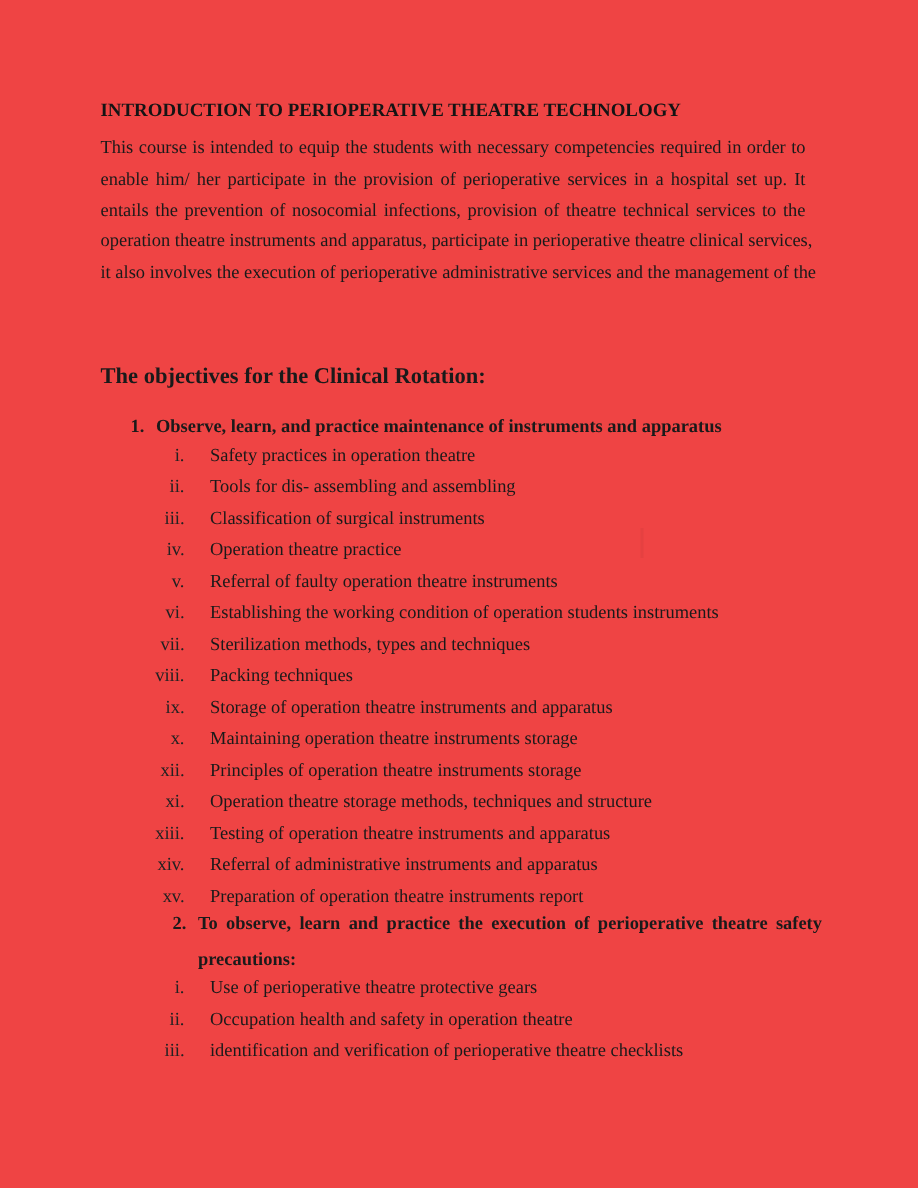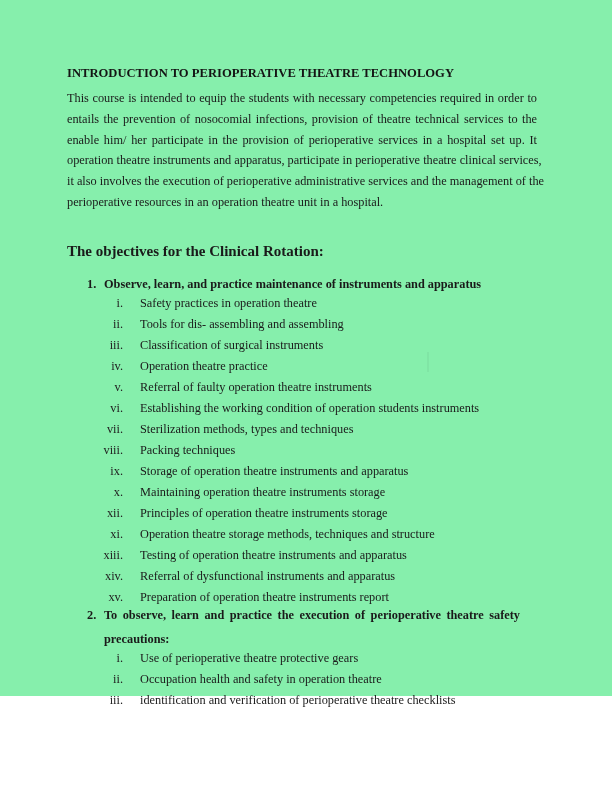--- a/index.html
+++ b/index.html
@@ -1,59 +1,58 @@
 <!DOCTYPE html>
 <html><head>
 <meta charset="utf-8">
 <style>
   html, body { margin: 0; padding: 0; }
   body {
     width: 612px; height: 792px; background: #ffffff; position: relative; overflow: hidden;
     font-family: "Liberation Serif", "DejaVu Serif", serif; color: #1a1a1a;
   }
-  .page { position: absolute; left: 0; top: 0; width: 612px; height: 696px; background: #86efac; }
+  .page { position: absolute; left: 0; top: 0; width: 612px; height: 792px; background: #ef4444; }
   .title {
     position: absolute; left: 67px; top: 66px; font-weight: bold; font-size: 12.6px;
     letter-spacing: 0px; white-space: nowrap; color: #141414;
   }
   .para { position: absolute; left: 67px; width: 470px; top: 88px; font-size: 12.3px; }
   .pline {
     display: block; height: 20.8px; line-height: 20.8px; white-space: nowrap;
     text-align: justify; text-align-last: justify;
   }
   .pline.last { text-align-last: left; }
   .subhead {
     position: absolute; left: 67px; top: 243px; font-weight: bold; font-size: 15px; white-space: nowrap;
   }
   .section-head { position: absolute; left: 87px; font-weight: bold; font-size: 12.3px; white-space: nowrap; }
   .section-head .num { display: inline-block; width: 17px; }
-  .section-head.wrap { width: 450px; }
+  .section-head.wrap { width: 450px; margin-left: 28px; }
   .sh-line { display: block; height: 24px; line-height: 24px; white-space: nowrap; }
   .sh-line.justify { text-align: justify; text-align-last: justify; width: 433px; }
   .sh-line.cont { padding-left: 17px; }
   .list { position: absolute; left: 87px; width: 450px; }
   .item { position: relative; height: 21px; line-height: 21px; font-size: 12.3px; white-space: nowrap; }
   .item .rn { position: absolute; left: 0; width: 36px; text-align: right; color: #222; }
   .item .txt { position: absolute; left: 53px; text-align: center; }
   .speck { position: absolute; left: 427px; top: 352px; width: 2px; height: 20px; background: rgba(0,0,0,0.04); }
 </style>
 </head>
 <body>
 
 <div class="page">
 
   <div class="title">INTRODUCTION TO PERIOPERATIVE THEATRE TECHNOLOGY</div>
 
   <div class="para">
     <span class="pline">This course is intended to equip the students with necessary competencies required in order to</span>
+    <span class="pline">enable him/ her participate in the provision of perioperative services in a hospital set up. It</span>
     <span class="pline">entails the prevention of nosocomial infections, provision of theatre technical services to the</span>
-    <span class="pline">enable him/ her participate in the provision of perioperative services in a hospital set up. It</span>
     <span class="pline">operation theatre instruments and apparatus, participate in perioperative theatre clinical services,</span>
     <span class="pline">it also involves the execution of perioperative administrative services and the management of the</span>
-    <span class="pline last">perioperative resources in an operation theatre unit in a hospital.</span>
   </div>
 
   <div class="subhead">The objectives for the Clinical Rotation:</div>
 
   <div class="section-head" style="top:272px;">
     <span class="sh-line"><span class="num">1.</span><span>Observe, learn, and practice maintenance of instruments and apparatus</span></span>
   </div>
 
   <div class="list" style="top:293px;">
     <div class="item">
@@ -103,21 +102,21 @@
     <div class="item">
         <span class="rn">xi.</span>
         <span class="txt">Operation theatre storage methods, techniques and structure</span>
       </div>
     <div class="item">
         <span class="rn">xiii.</span>
         <span class="txt">Testing of operation theatre instruments and apparatus</span>
       </div>
     <div class="item">
         <span class="rn">xiv.</span>
-        <span class="txt">Referral of dysfunctional instruments and apparatus</span>
+        <span class="txt">Referral of administrative instruments and apparatus</span>
       </div>
     <div class="item">
         <span class="rn">xv.</span>
         <span class="txt">Preparation of operation theatre instruments report</span>
       </div>
   </div>
 
   <div class="section-head wrap" style="top:603px;">
     <span class="sh-line justify"><span class="num">2.</span><span>To observe, learn and practice the execution of perioperative theatre safety</span></span>
     <span class="sh-line cont">precautions:</span>

